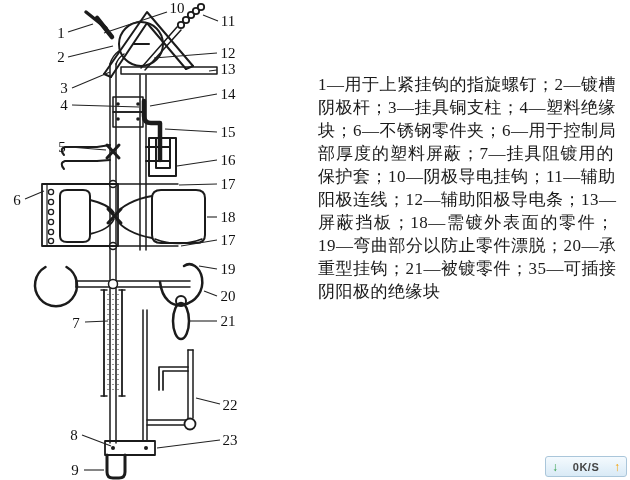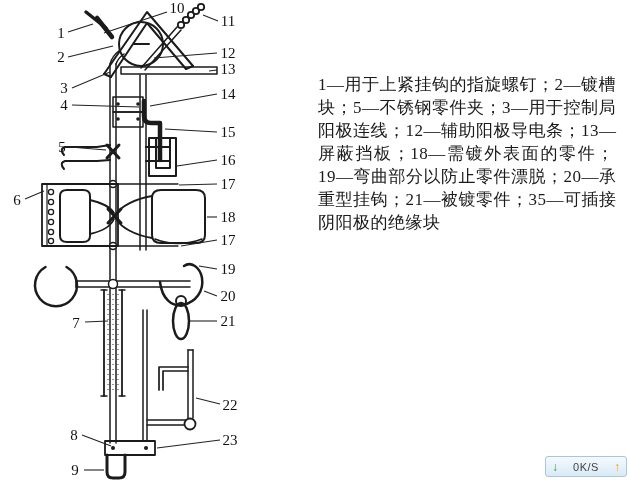--- a/index.html
+++ b/index.html
@@ -22,21 +22,21 @@
   .cap-line{text-align:justify;text-align-last:justify;white-space:nowrap;
             letter-spacing:.5px;height:23px;overflow:visible;}
   .cap-line.last{text-align-last:left;font-family:Liberation Serif, serif;}
   
   #netspeed{position:absolute;right:3px;bottom:3px;width:68px;height:17px;
             display:flex;align-items:center;justify-content:space-between;
             padding:1px 6px;border:1px solid #aac6da;border-radius:3px;
             background:linear-gradient(#f4fafe,#d9eaf6);
             font-family:"Liberation Sans",sans-serif;font-size:11px;}
   #netspeed .arrow{font-size:12px;font-weight:bold;line-height:1;}
-  #netspeed .speed{color:#444;font-weight:normal;letter-spacing:.5px;}
+  #netspeed .speed{color:#444;font-weight:bold;letter-spacing:.5px;}
 </style>
 </head>
 <body>
 
 <div id="page">
 
   <div id="figure">
     <svg id="figsvg" width="300" height="480" viewBox="0 0 300 480">
 
       <g>
@@ -220,21 +220,24 @@
           <line x1="220" y1="404" x2="196" y2="398" class="leader"></line>
           <text x="230" y="410" class="lbl">22</text>
           <line x1="220" y1="440" x2="157" y2="448" class="leader"></line>
           <text x="230" y="445" class="lbl">23</text>
         </g>
     </svg>
   </div>
 
   <div id="caption">
       <div class="cap-line">1—用于上紧挂钩的指旋螺钉；2—镀槽</div>
-      <div class="cap-line">块；5—不锈钢零件夹；3—用于控制局</div>
+      <div class="cap-line">阴极杆；3—挂具铜支柱；4—塑料绝缘</div>
+      <div class="cap-line">块；6—不锈钢零件夹；6—用于控制局</div>
+      <div class="cap-line">部厚度的塑料屏蔽；7—挂具阻镀用的</div>
+      <div class="cap-line">保护套；10—阴极导电挂钩；11—辅助</div>
       <div class="cap-line">阳极连线；12—辅助阳极导电条；13—</div>
       <div class="cap-line">屏蔽挡板；18—需镀外表面的零件；</div>
       <div class="cap-line">19—弯曲部分以防止零件漂脱；20—承</div>
       <div class="cap-line">重型挂钩；21—被镀零件；35—可插接</div>
       <div class="cap-line last">阴阳极的绝缘块</div>
     </div>
 
   <div id="netspeed">
     <span class="arrow" style="color: rgb(47, 158, 68);">↓</span>
     <span class="speed">0K/S</span>

